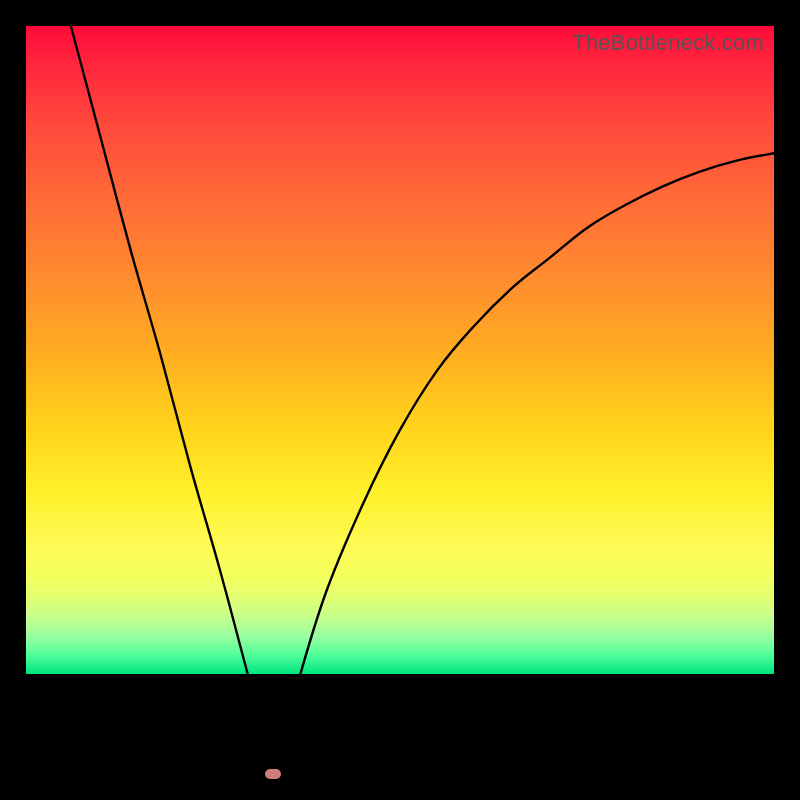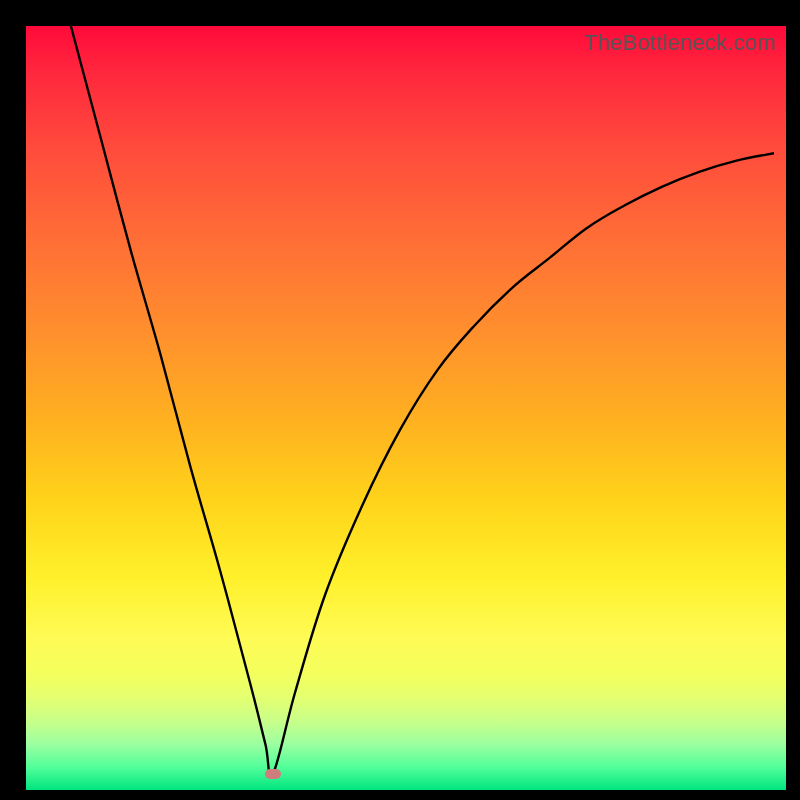--- a/index.html
+++ b/index.html
@@ -15,41 +15,40 @@
     position: relative;
     width: 800px;
     height: 800px;
     background: #000;
   }
   .plot-area {
     position: absolute;
     left: 26px;
     top: 26px;
     width: 748px;
-    height: 764px;
+    height: 648px;
     
     background: linear-gradient(
       to bottom,
       #ff0a3a 0%,
       #ff273d 6%,
       #ff4b3c 16%,
       #ff6e36 28%,
       #ff8f2d 40%,
       #ffb220 52%,
       #ffd31a 62%,
       #fff02a 72%,
       #fffb55 80%,
       #f3ff5e 85%,
       #e3ff71 88%,
       #c8ff8a 91%,
       #9cffa0 94%,
       #52ff9a 97%,
       #00e57f 100%
     );
-    padding-left: 12px;
   }
   .watermark {
     position: absolute;
     top: 4px;
     right: 10px;
     color: #555;
     font-size: 22px;
     letter-spacing: 0.2px;
     font-weight: 500;
     user-select: none;

